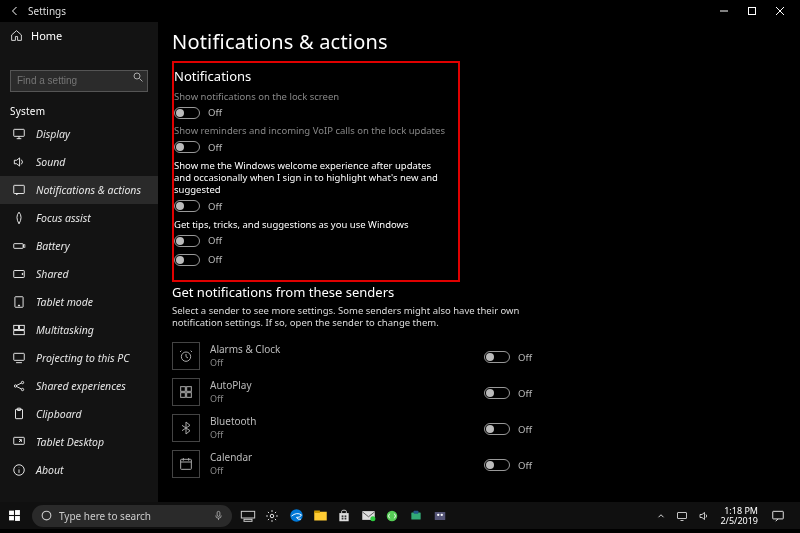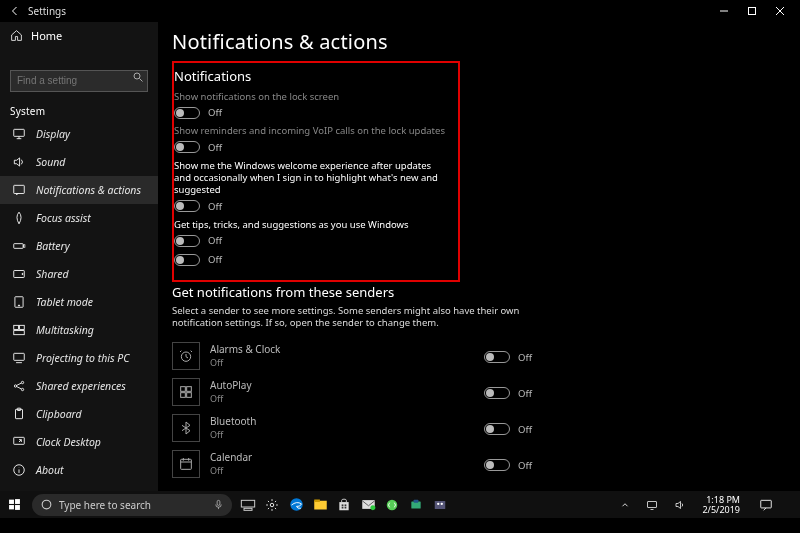--- a/index.html
+++ b/index.html
@@ -39,26 +39,26 @@
   .senders { margin-top: 1px; width: 380px; }
   .senders h2 { font-size: 13px; margin-bottom: 4px; }
   .sendershelp { font-size: 9.5px; color: #ddd; line-height: 1.3; margin-bottom: 8px; }
   .senderrow { display: flex; align-items: center; height: 36px; }
   .sicon { width: 28px; height: 28px; border: 1px solid #444; display:flex; align-items:center; justify-content:center; margin-right: 10px; }
   .sname { font-size: 10px; color: #bbb; }
   .sstatus { font-size: 9px; color: #888; }
   .senderrow .togglewrap { margin-left: auto; margin-right: 20px; }
 
   
-  .taskbar { position: absolute; bottom: 15px; left: 0; width: 800px; height: 27px; background: #101010; display:flex; align-items:center; }
+  .taskbar { position: absolute; bottom: 4px; left: 0; width: 800px; height: 27px; background: #101010; display:flex; align-items:center; }
   .startbtn { width: 28px; height: 27px; display:flex; align-items:center; justify-content:center; }
   .searchbar { height: 22px; width: 200px; background: #2a2a2a; border-radius: 12px; display:flex; align-items:center; padding: 0 8px; font-size: 10px; color: #ccc; gap: 6px; margin: 0 4px; }
   .searchbar .mic { margin-left: auto; }
   .tbicon { width: 24px; height: 27px; display:flex; align-items:center; justify-content:center; }
-  .tray { margin-left: auto; display:flex; align-items:center; gap: 16px; padding-right: 24px; }
+  .tray { margin-left: auto; display:flex; align-items:center; gap: 10px; padding-right: 12px; }
   .clock { font-size: 9px; color: #fff; text-align: right; line-height: 1.1; }
   .notif { width: 20px; height: 20px; display:flex; align-items:center; justify-content:center; }
   svg { display:block; }
 </style>
 </head>
 <body>
 
 <div class="app">
   <div class="titlebar">
     <div class="back">
@@ -205,21 +205,21 @@
             </span>
             <span>Clipboard</span>
           </div>
         <div class="navitem">
             <span class="icn">
               <svg width="14" height="14" viewBox="0 0 24 24" fill="none" stroke="#fff" stroke-width="1.5">
                 <rect x="3" y="4" width="18" height="12" rx="1"></rect>
                 <path d="M12 12 L16 8 M16 8 H12 M16 8 V12"></path>
               </svg>
             </span>
-            <span>Clock Desktop</span>
+            <span>Tablet Desktop</span>
           </div>
         <div class="navitem">
             <span class="icn">
               <svg width="14" height="14" viewBox="0 0 24 24" fill="none" stroke="#fff" stroke-width="1.5">
                 <circle cx="12" cy="12" r="9"></circle>
                 <path d="M12 8 V8.5 M12 11 V17"></path>
               </svg>
             </span>
             <span>About</span>
           </div>

